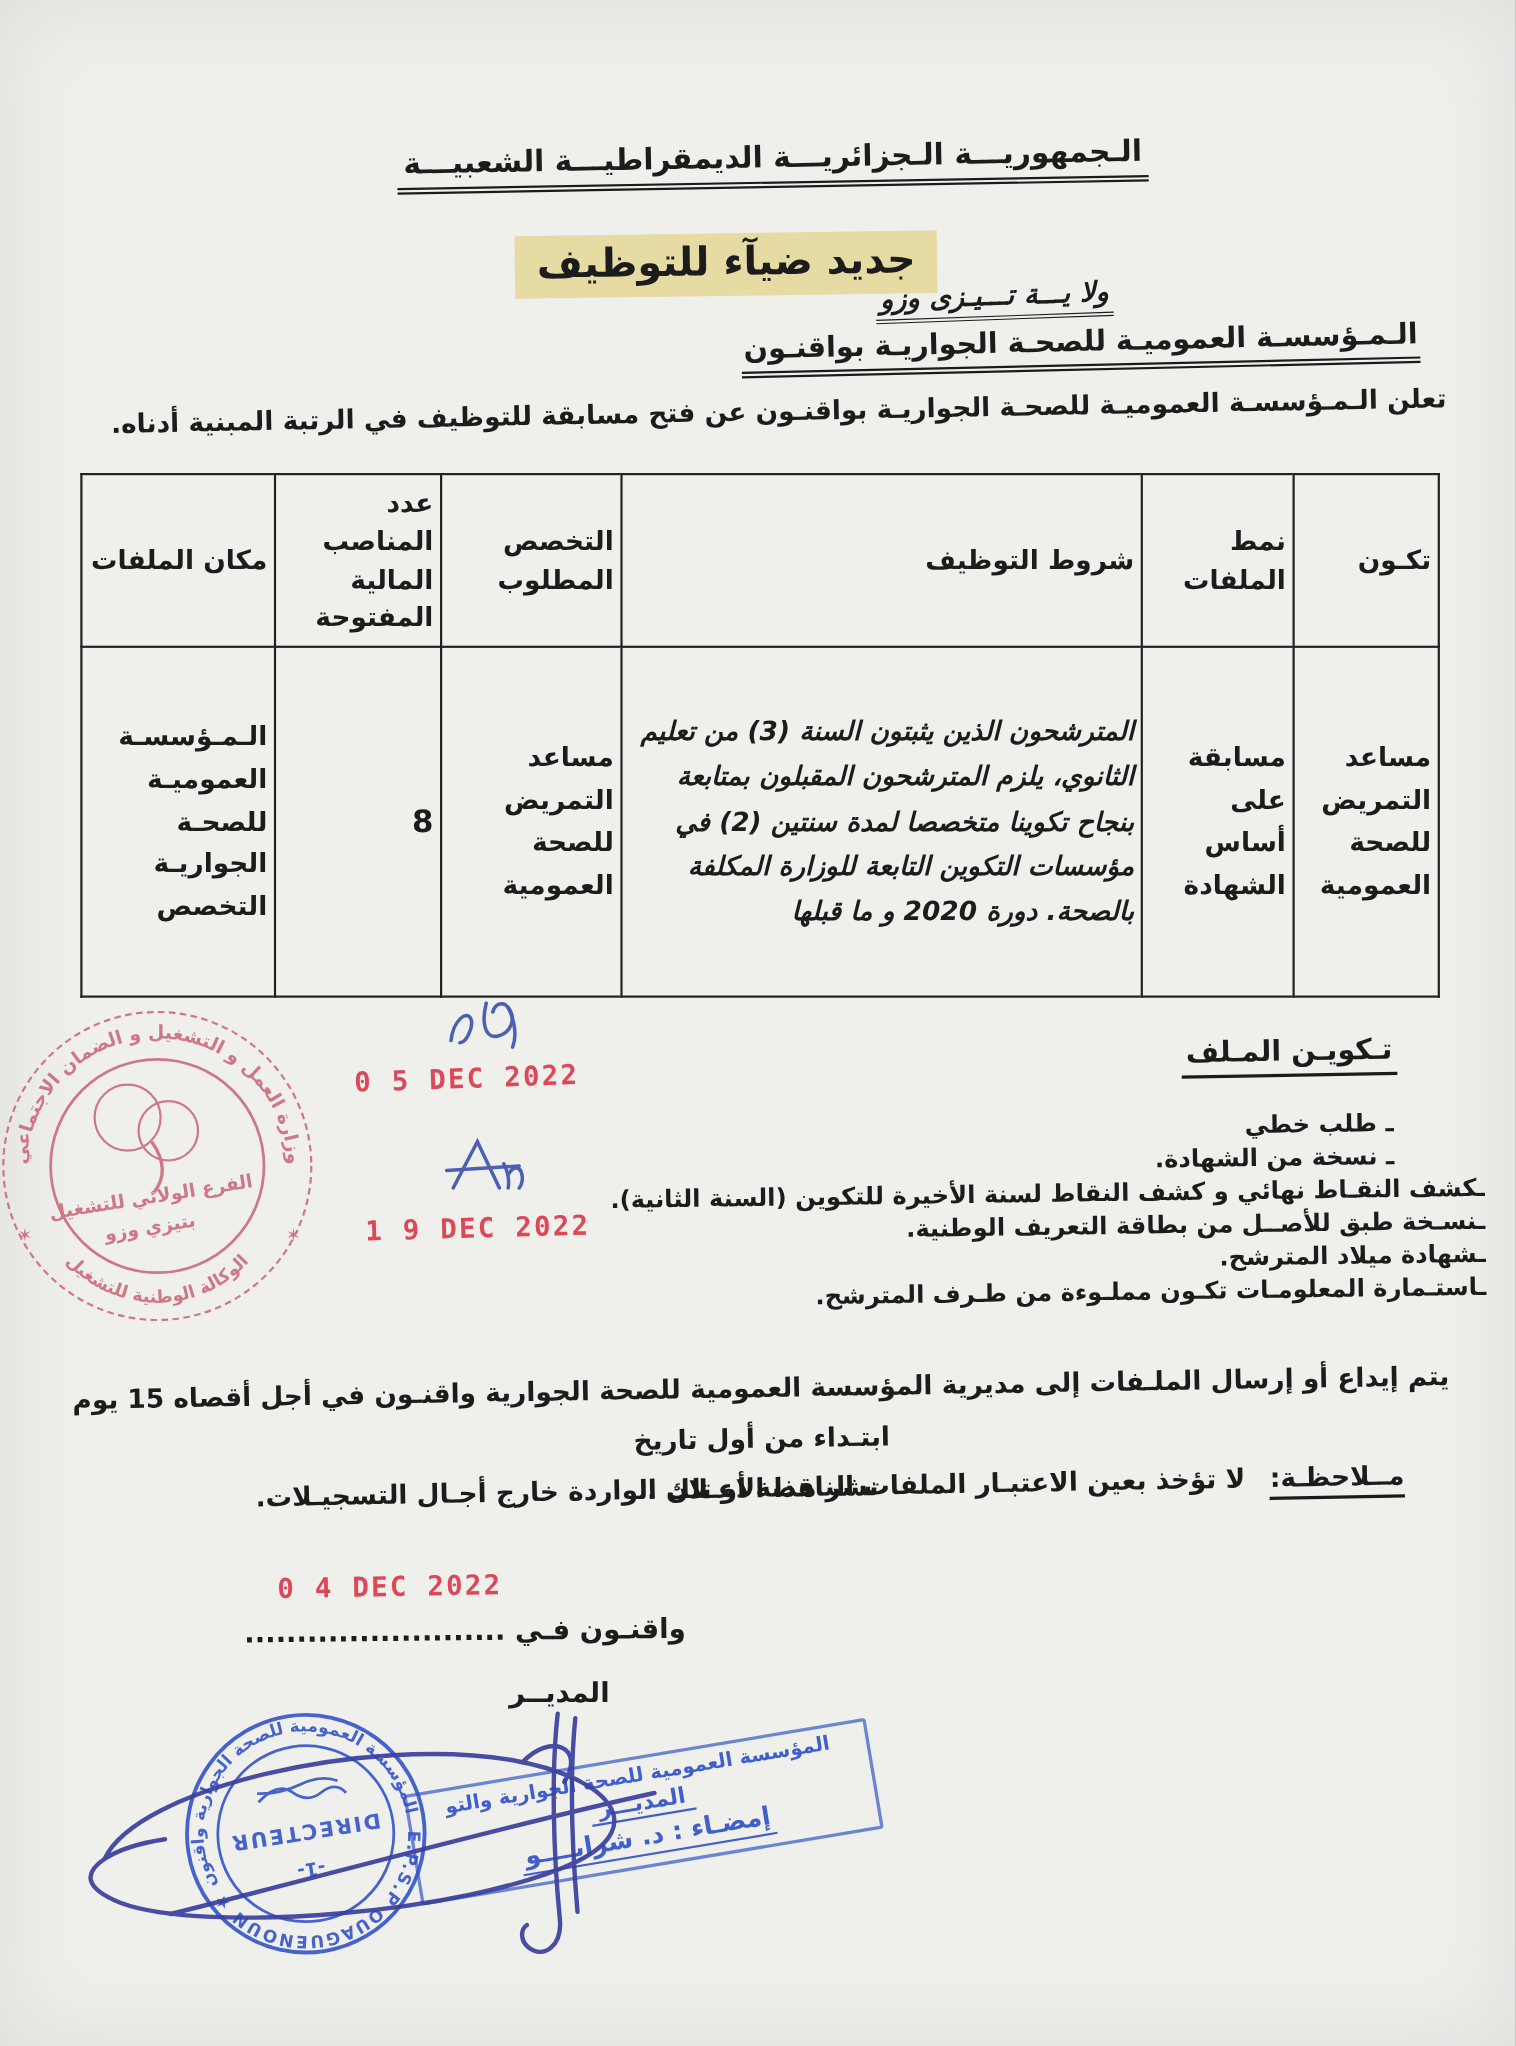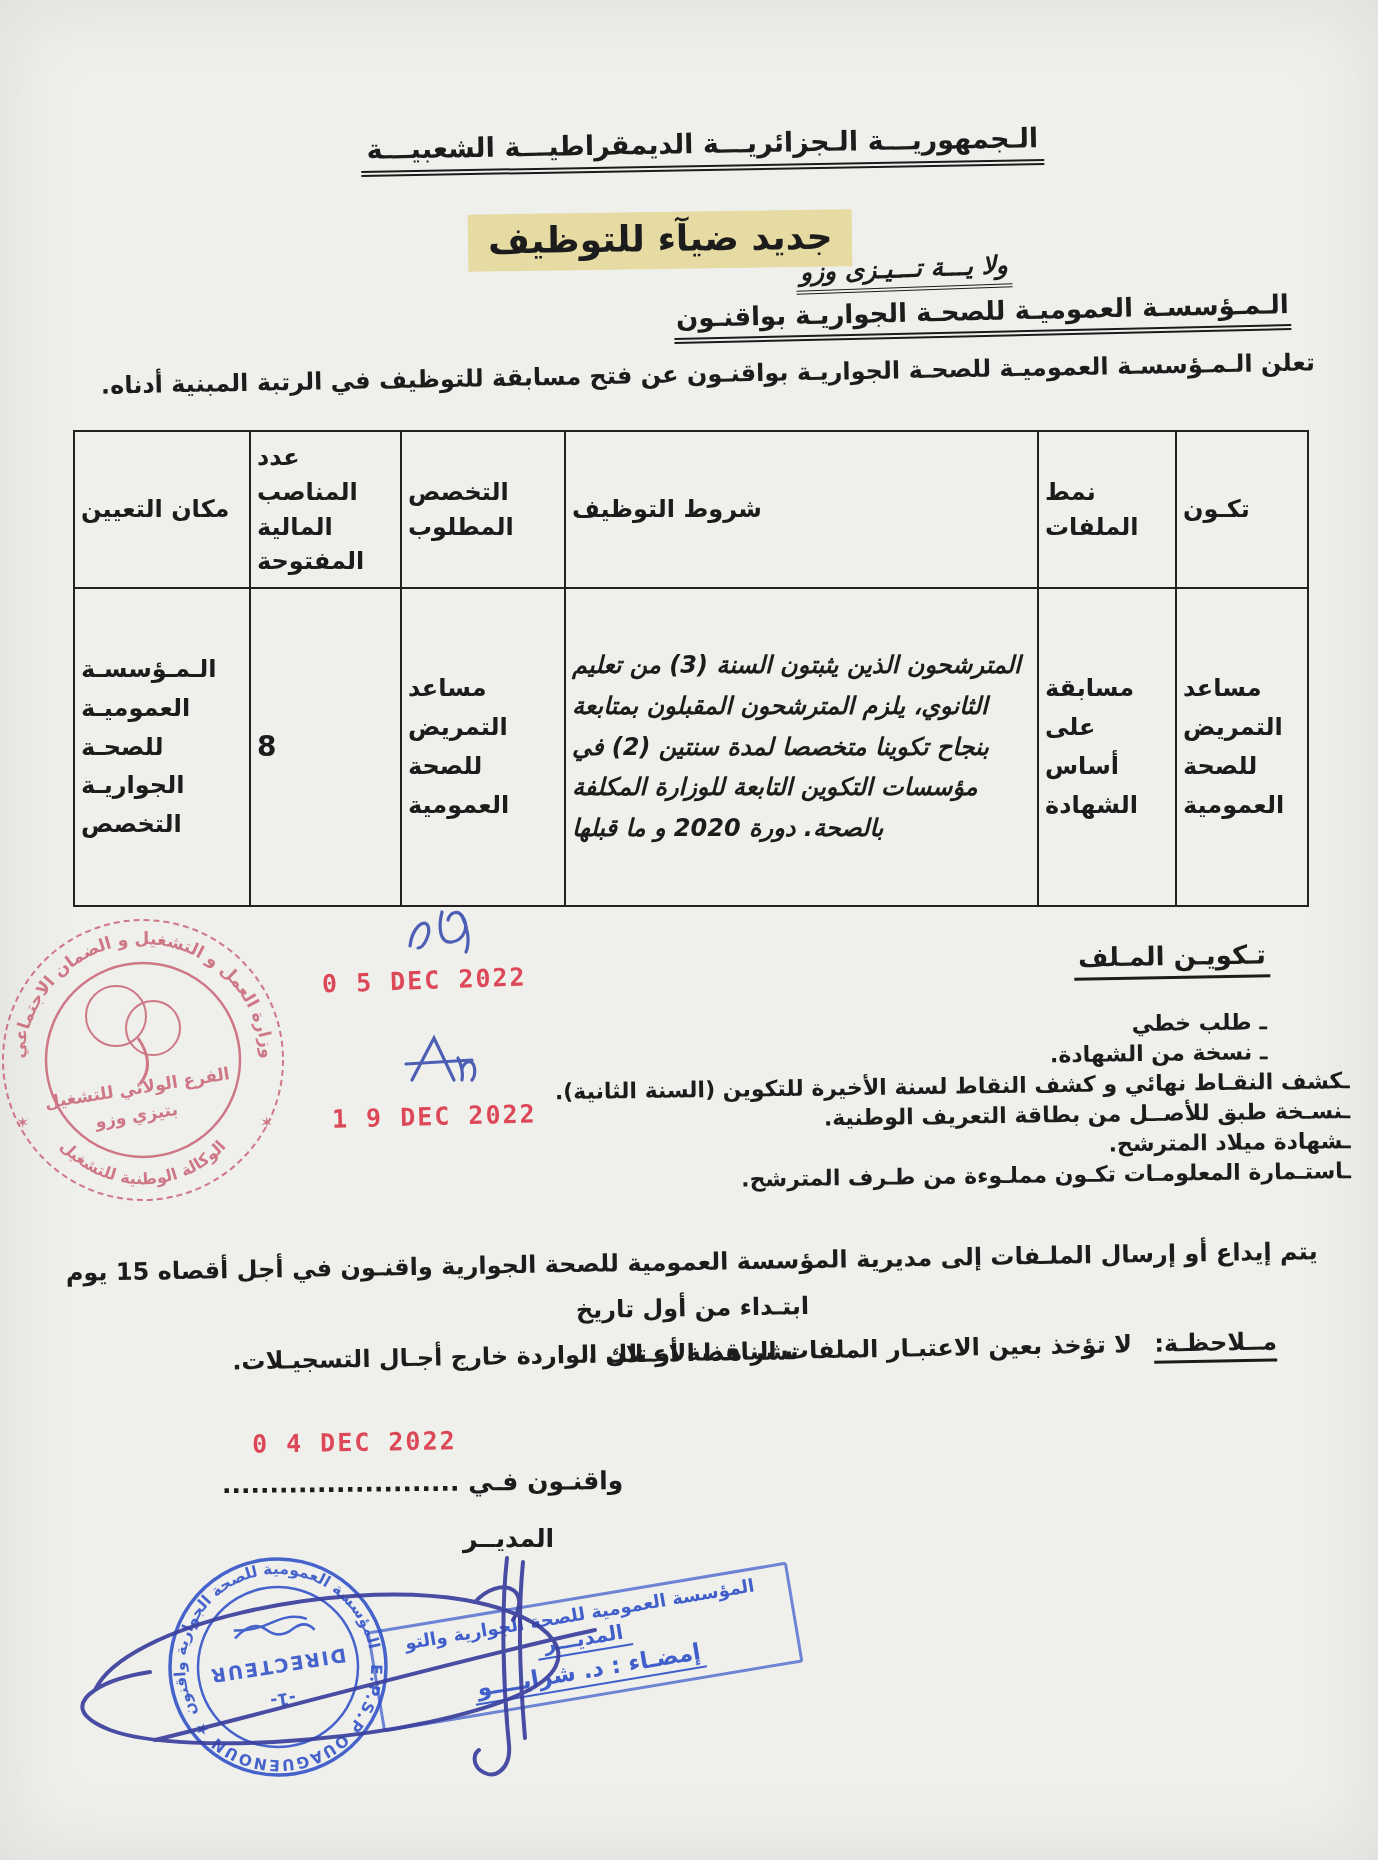--- a/index.html
+++ b/index.html
@@ -39,21 +39,21 @@
   .intro{
     left:100px;top:360px;width:1215px;font-size:24px;font-weight:bold;
     text-align:right;transform:rotate(-1.1deg);
   }
 
   table.jobtable{
     position:absolute;left:73px;top:430px;width:1234px;
     border-collapse:collapse;table-layout:fixed;direction:rtl;
   }
   table.jobtable td{
-    border:2px solid #222;vertical-align:middle;text-align:left;
+    border:2px solid #222;vertical-align:middle;text-align:right;
     font-weight:bold;padding:4px 6px;
   }
   table.jobtable tr.hdr td{height:147px;font-size:24px;line-height:1.45;}
   table.jobtable tr.bdy td{height:308px;font-size:24px;line-height:1.62;}
   td.cond{line-height:1.7 !important;font-style:italic;}
   td.pos{font-size:28px !important;}
 
   .pinkstamp{left:-12px;top:888px;opacity:.85;}
   .hw{opacity:.92;}
   .redstamp{
@@ -140,21 +140,21 @@
         <col style="width:151px">
         <col style="width:176px">
     </colgroup>
     <tbody>
         <tr class="hdr">
       <td>تكـون</td>
       <td>نمط الملفات</td>
       <td>شروط التوظيف</td>
       <td>التخصص المطلوب</td>
       <td>عدد المناصب المالية المفتوحة</td>
-      <td>مكان التعيين</td>
+      <td>مكان الملفات</td>
     </tr>
     <tr class="bdy">
       <td>مساعد التمريض للصحة العمومية</td>
       <td>مسابقة على أساس الشهادة</td>
       <td class="cond">المترشحون الذين يثبتون السنة (3) من تعليم الثانوي، يلزم المترشحون المقبلون بمتابعة بنجاح تكوينا متخصصا لمدة سنتين (2) في مؤسسات التكوين التابعة للوزارة المكلفة بالصحة. دورة 2020 و ما قبلها</td>
       <td>مساعد التمريض للصحة العمومية</td>
       <td class="pos">8</td>
       <td>الـمـؤسسـة العموميـة للصحـة الجواريـة التخصص</td>
     </tr>
   </tbody>

